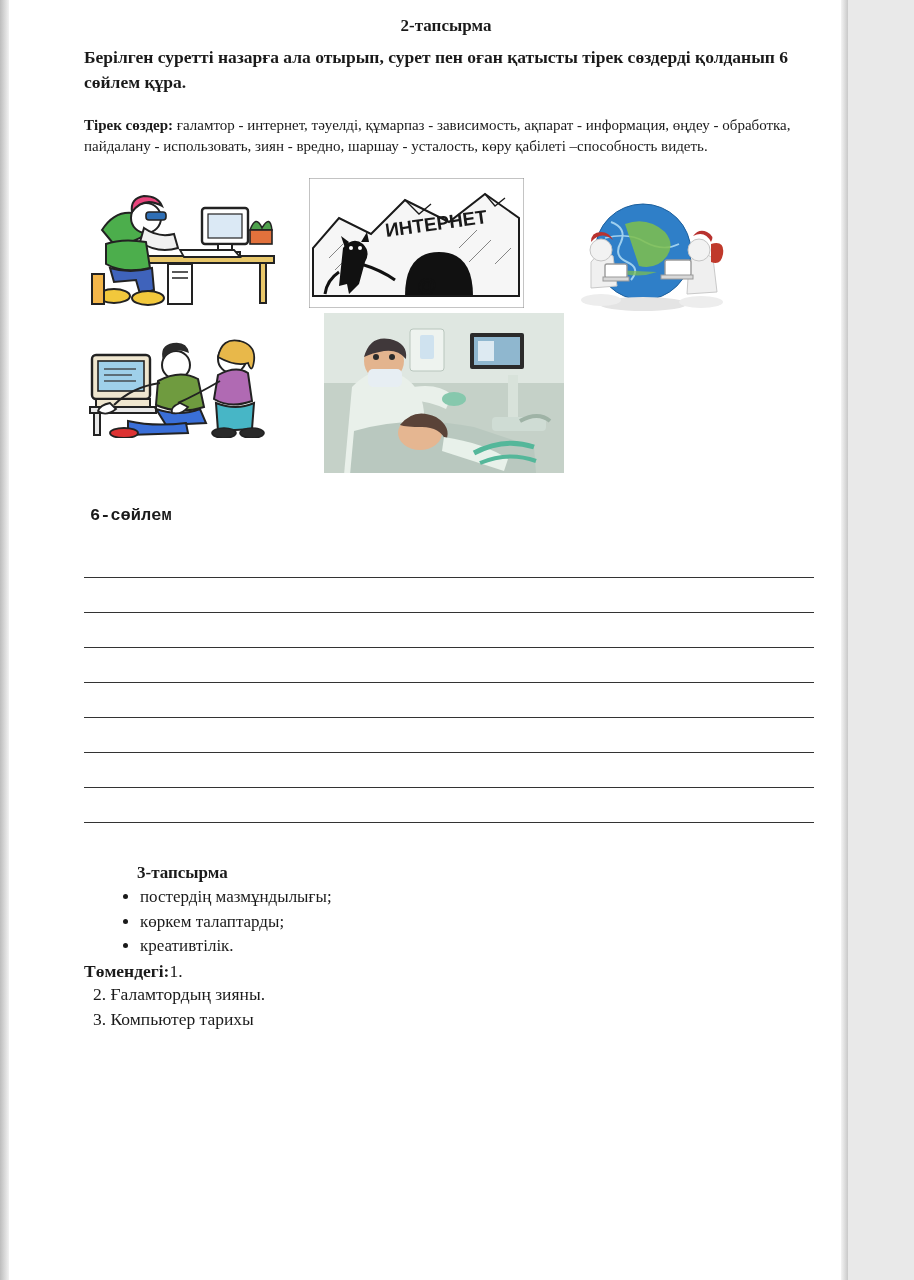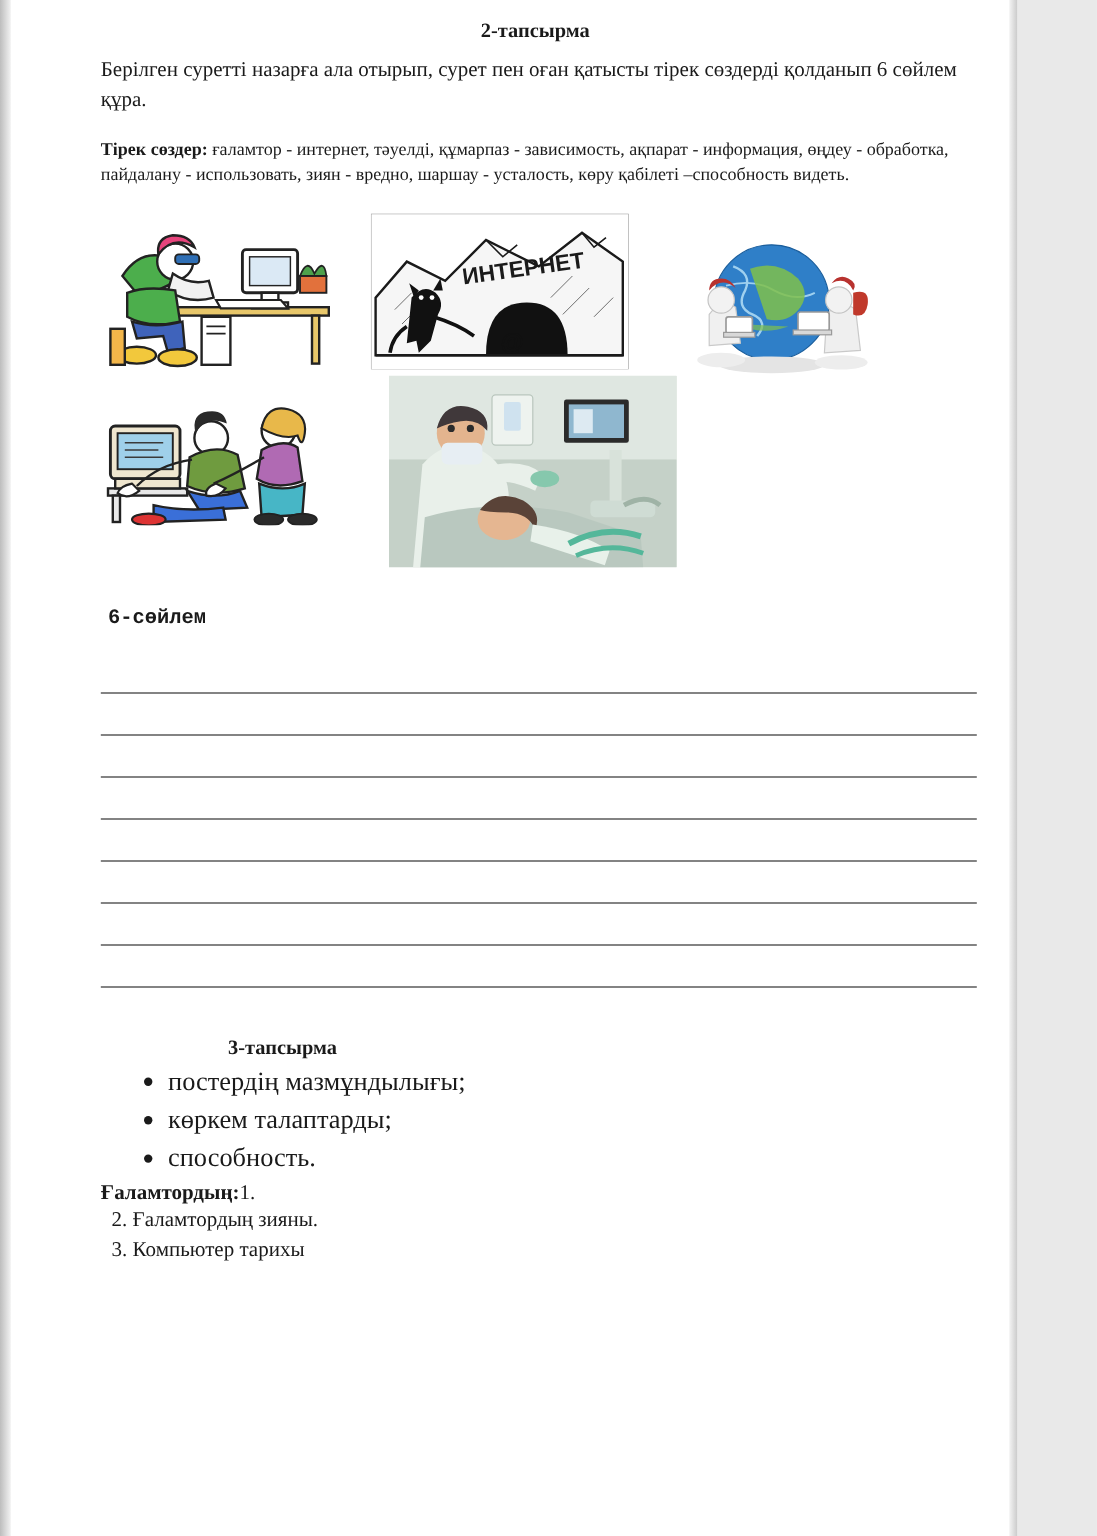--- a/index.html
+++ b/index.html
@@ -45,21 +45,21 @@
     font-size: 17px;
     margin-top: 16px;
     margin-left: -6px;
   }
   .para {
     font-size: 17.5px;
     line-height: 1.42;
     margin-top: 9px;
   }
   .para.bold {
-    font-weight: normal;
+    font-weight: bold;
   }
   .kw {
     margin-top: 20px;
     font-size: 15px;
     line-height: 1.45;
   }
   .kw b { font-weight: bold; }
 
   
   .images {
@@ -95,32 +95,32 @@
     margin-top: 18px;
   }
   .wline {
     height: 34px;
     border-bottom: 1.2px solid #333;
   }
   .task3-title {
     font-weight: bold;
     font-size: 17px;
     margin-top: 40px;
-    margin-left: 106px;
+    margin-left: 53px;
   }
   .task3-body {
     font-weight: bold;
     font-size: 17.5px;
     line-height: 1.4;
     margin-top: 4px;
   }
   ul.bullets {
     margin: 2px 0 0 0;
     padding-left: 56px;
-    font-size: 22px;
+    font-size: 17px;
     line-height: 1.45;
   }
   ul.bullets li { margin: 0; }
   .topics-head {
     font-size: 17.5px;
     margin-top: 2px;
   }
   .topics-head b { font-weight: bold; }
   .topic-line {
     font-size: 17.5px;
@@ -331,23 +331,23 @@
       <div class="wline"></div>
       <div class="wline"></div>
     </div>
 
     <div class="task3-title">3-тапсырма</div>
 
 
     <ul class="bullets">
       <li>постердің мазмұндылығы;</li>
       <li>көркем талаптарды;</li>
-      <li>способность.</li>
+      <li>креативтілік.</li>
     </ul>
 
     <div class="topics-head">
-      <b>Ғаламтордың:</b><span>1.</span>
+      <b>Төмендегі:</b><span>1.</span>
     </div>
     <div class="topic-line indent"> 2. Ғаламтордың зияны.</div>
     <div class="topic-line indent">3. Компьютер тарихы</div>
 
   </div>
 </div>
 
 </body></html>

